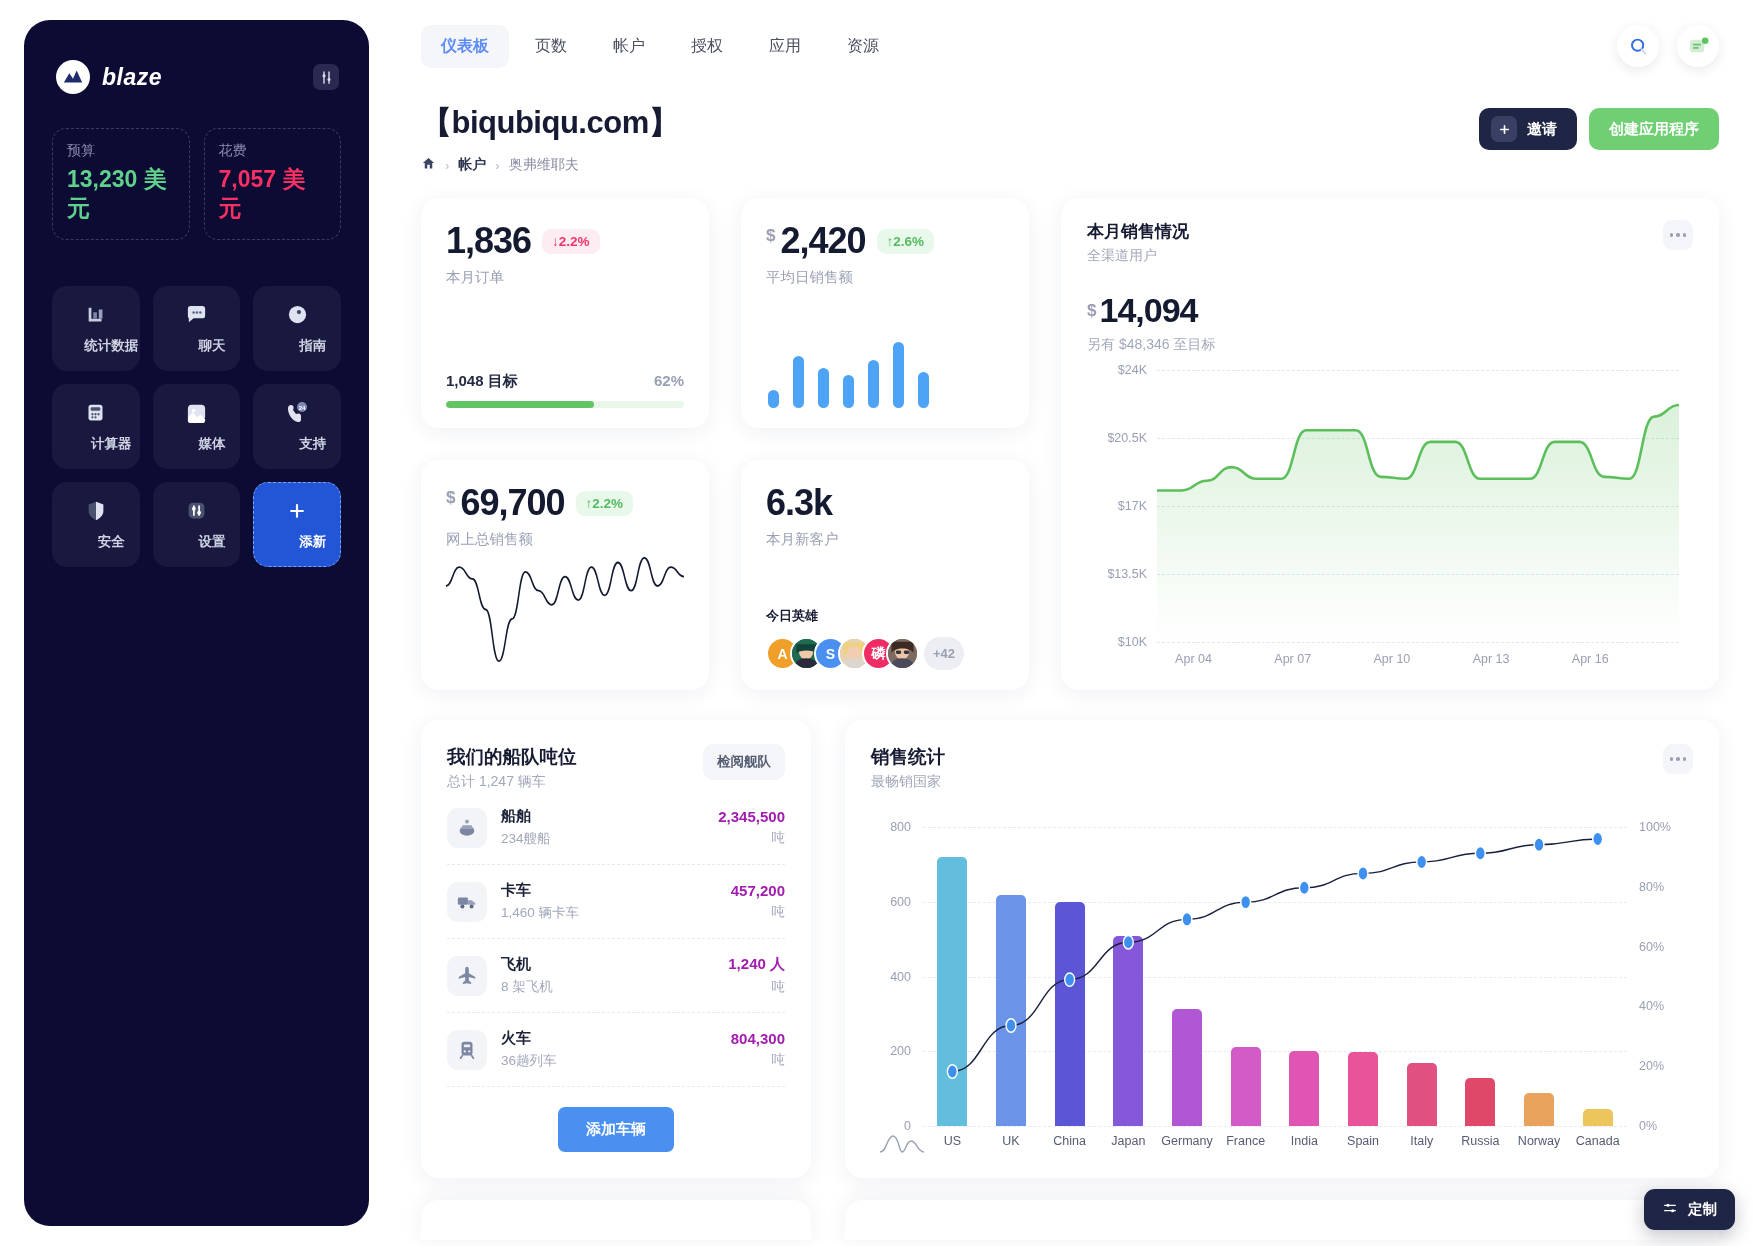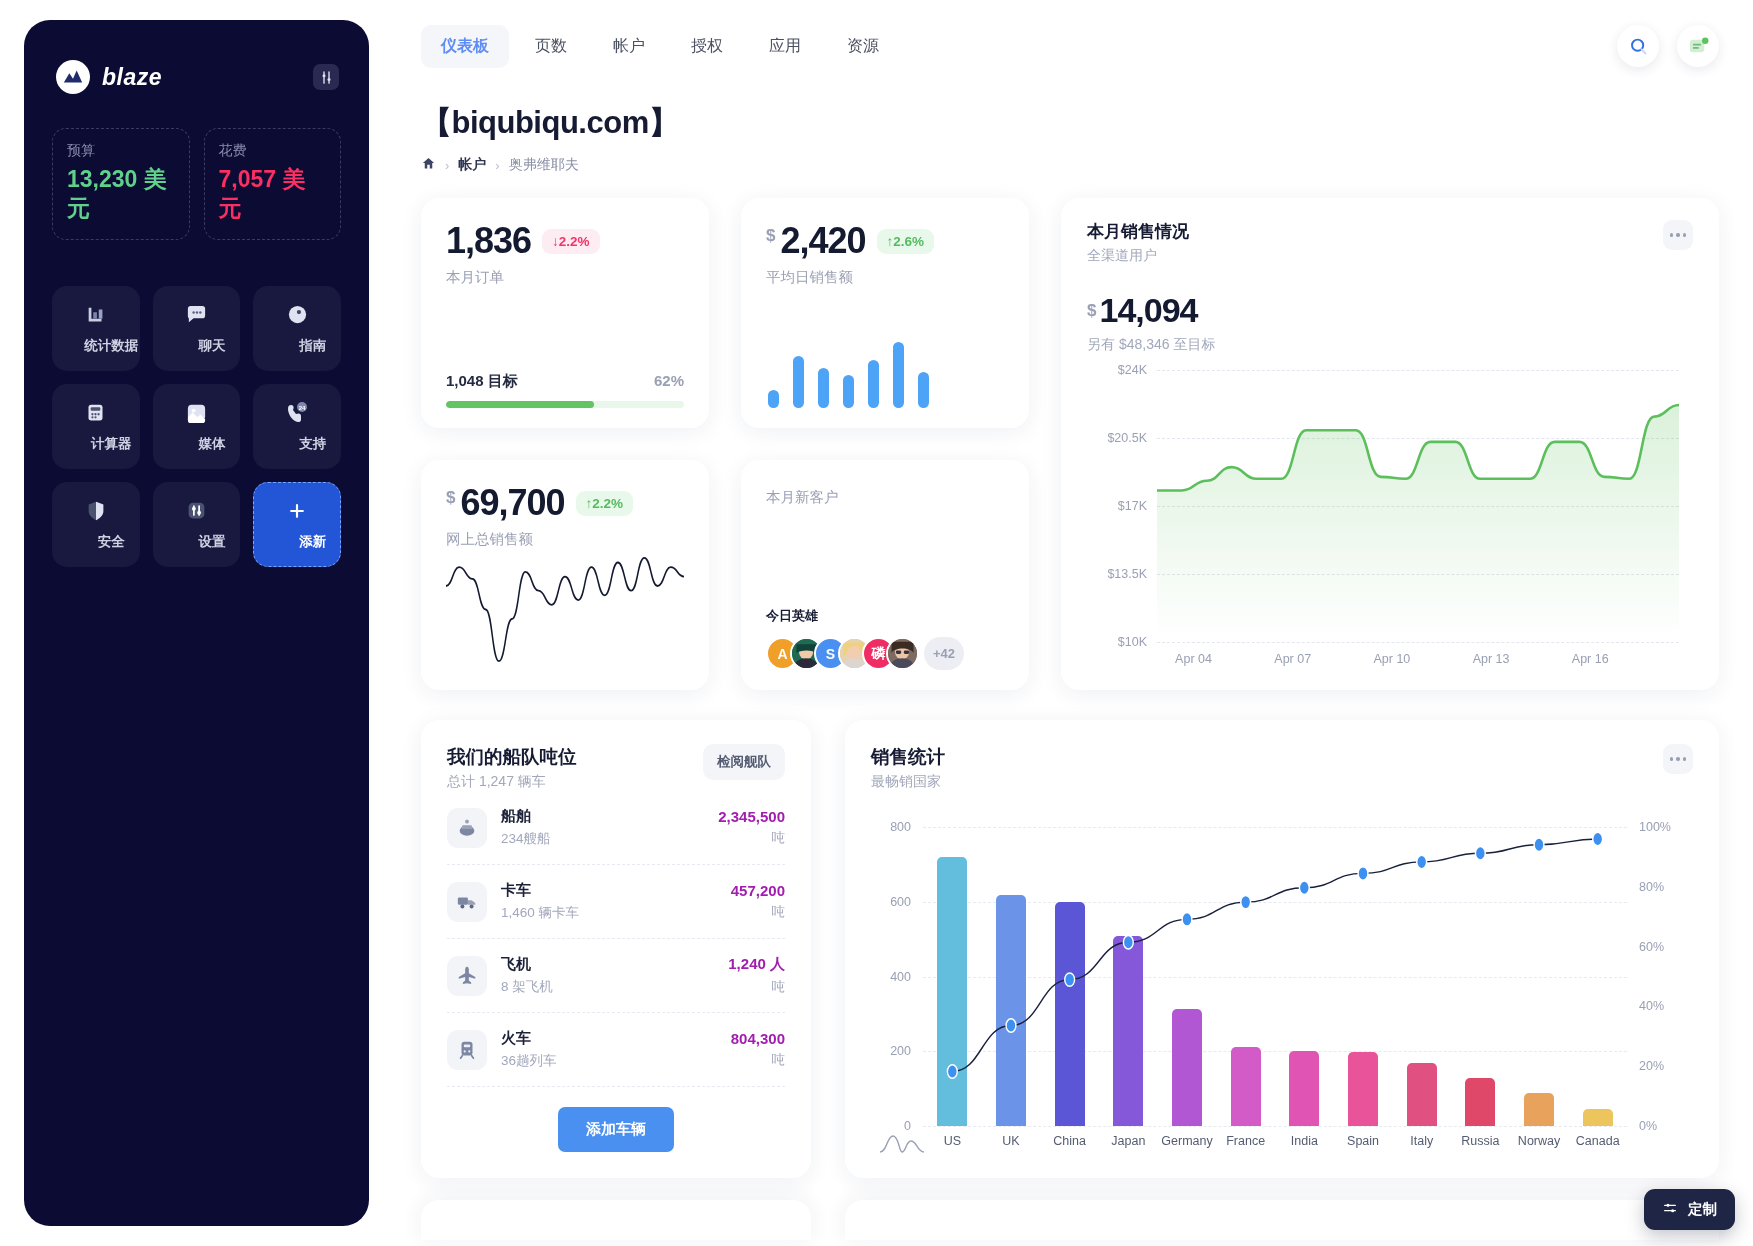--- a/index.html
+++ b/index.html
@@ -345,20 +345,33 @@
           <span>
             <svg width="15" height="15" viewBox="0 0 24 24">
                 <path d="M12 3l9 8h-3v9h-4v-6h-4v6H6v-9H3z" fill="#3b4465"></path>
               </svg>
           </span>
           <span class="crumb-sep">›</span>
           <span class="crumb link">帐户</span>
           <span class="crumb-sep">›</span>
           <span class="crumb">奥弗维耶夫</span>
         </div>
+      </div>
+      <div class="title-actions">
+        <span class="btn-invite">
+          <span class="plus-chip">
+            <svg width="13" height="13" viewBox="0 0 24 24" stroke="#fff" stroke-width="3" stroke-linecap="round">
+                <path d="M12 5v14M5 12h14"></path>
+              </svg>
+          </span>
+          <span>邀请</span>
+        </span>
+        <span class="btn-create">
+          <span>创建应用程序</span>
+        </span>
       </div>
     </div>
 
     <div class="grid-top">
 
       <div class="card kpi">
         <div class="kpi-head">
           <span class="kpi-num">1,836</span>
           <span class="pill down">
             <span>↓</span><span>2.2%</span>
@@ -453,20 +466,23 @@
         </div>
         <div class="kpi-sub">网上总销售额</div>
         <div style="flex:1;position:relative;margin-top:auto" id="sparkwrap">
             <svg viewBox="0 0 250 110" preserveAspectRatio="none" style="width:100%;height:100%;display:block">
               <path d="M0 33.63636363636364 C 6.944444444444444 33.63636363636364, 6.944444444444444 16.545454545454547, 13.888888888888888 16.545454545454547 C 20.833333333333332 16.545454545454547, 20.833333333333332 27.227272727272734, 27.777777777777775 27.227272727272734 C 34.72222222222222 27.227272727272734, 34.72222222222222 55, 41.666666666666664 55 C 48.61111111111111 55, 48.61111111111111 102, 55.55555555555555 102 C 62.5 102, 62.5 63.54545454545453, 69.44444444444444 63.54545454545453 C 76.38888888888889 63.54545454545453, 76.38888888888889 20.818181818181813, 83.33333333333333 20.818181818181813 C 90.27777777777777 20.818181818181813, 90.27777777777777 37.90909090909092, 97.22222222222223 37.90909090909092 C 104.16666666666666 37.90909090909092, 104.16666666666666 50.727272727272734, 111.1111111111111 50.727272727272734 C 118.05555555555554 50.727272727272734, 118.05555555555554 25.09090909090908, 125 25.09090909090908 C 131.94444444444446 25.09090909090908, 131.94444444444446 46.45454545454545, 138.88888888888889 46.45454545454545 C 145.83333333333334 46.45454545454545, 145.83333333333334 16.545454545454547, 152.7777777777778 16.545454545454547 C 159.72222222222223 16.545454545454547, 159.72222222222223 42.18181818181818, 166.66666666666666 42.18181818181818 C 173.6111111111111 42.18181818181818, 173.6111111111111 12.272727272727266, 180.55555555555554 12.272727272727266 C 187.5 12.272727272727266, 187.5 37.90909090909092, 194.44444444444446 37.90909090909092 C 201.3888888888889 37.90909090909092, 201.3888888888889 8, 208.33333333333334 8 C 215.27777777777777 8, 215.27777777777777 33.63636363636364, 222.2222222222222 33.63636363636364 C 229.16666666666666 33.63636363636364, 229.16666666666666 16.545454545454547, 236.11111111111111 16.545454545454547 C 243.05555555555554 16.545454545454547, 243.05555555555554 25.09090909090908, 250 25.09090909090908" fill="none" stroke="#141a30" stroke-width="1.6"></path>
             </svg>
           </div>
       </div>
 
       <div class="card kpi">
+        <div class="kpi-head">
+          <span class="kpi-num">6.3k</span>
+        </div>
         <div class="kpi-sub">本月新客户</div>
         <div class="hero-title">今日英雄</div>
         <div class="avatars">
           <span class="av" style="background:#f0a028">A</span>
           <span class="av" style="background:#2e7d5f">
             <svg width="33" height="33" viewBox="0 0 33 33">
                 <rect width="33" height="33" fill="#1f6b52"></rect>
                 <circle cx="16" cy="15" r="8" fill="#f0c9a8"></circle>
                 <path d="M5 6h23v10c-4-4-19-4-23 0z" fill="#12433a"></path>
                 <path d="M2 33c1-8 7-11 14-11s13 3 14 11z" fill="#2a2a3a"></path>

